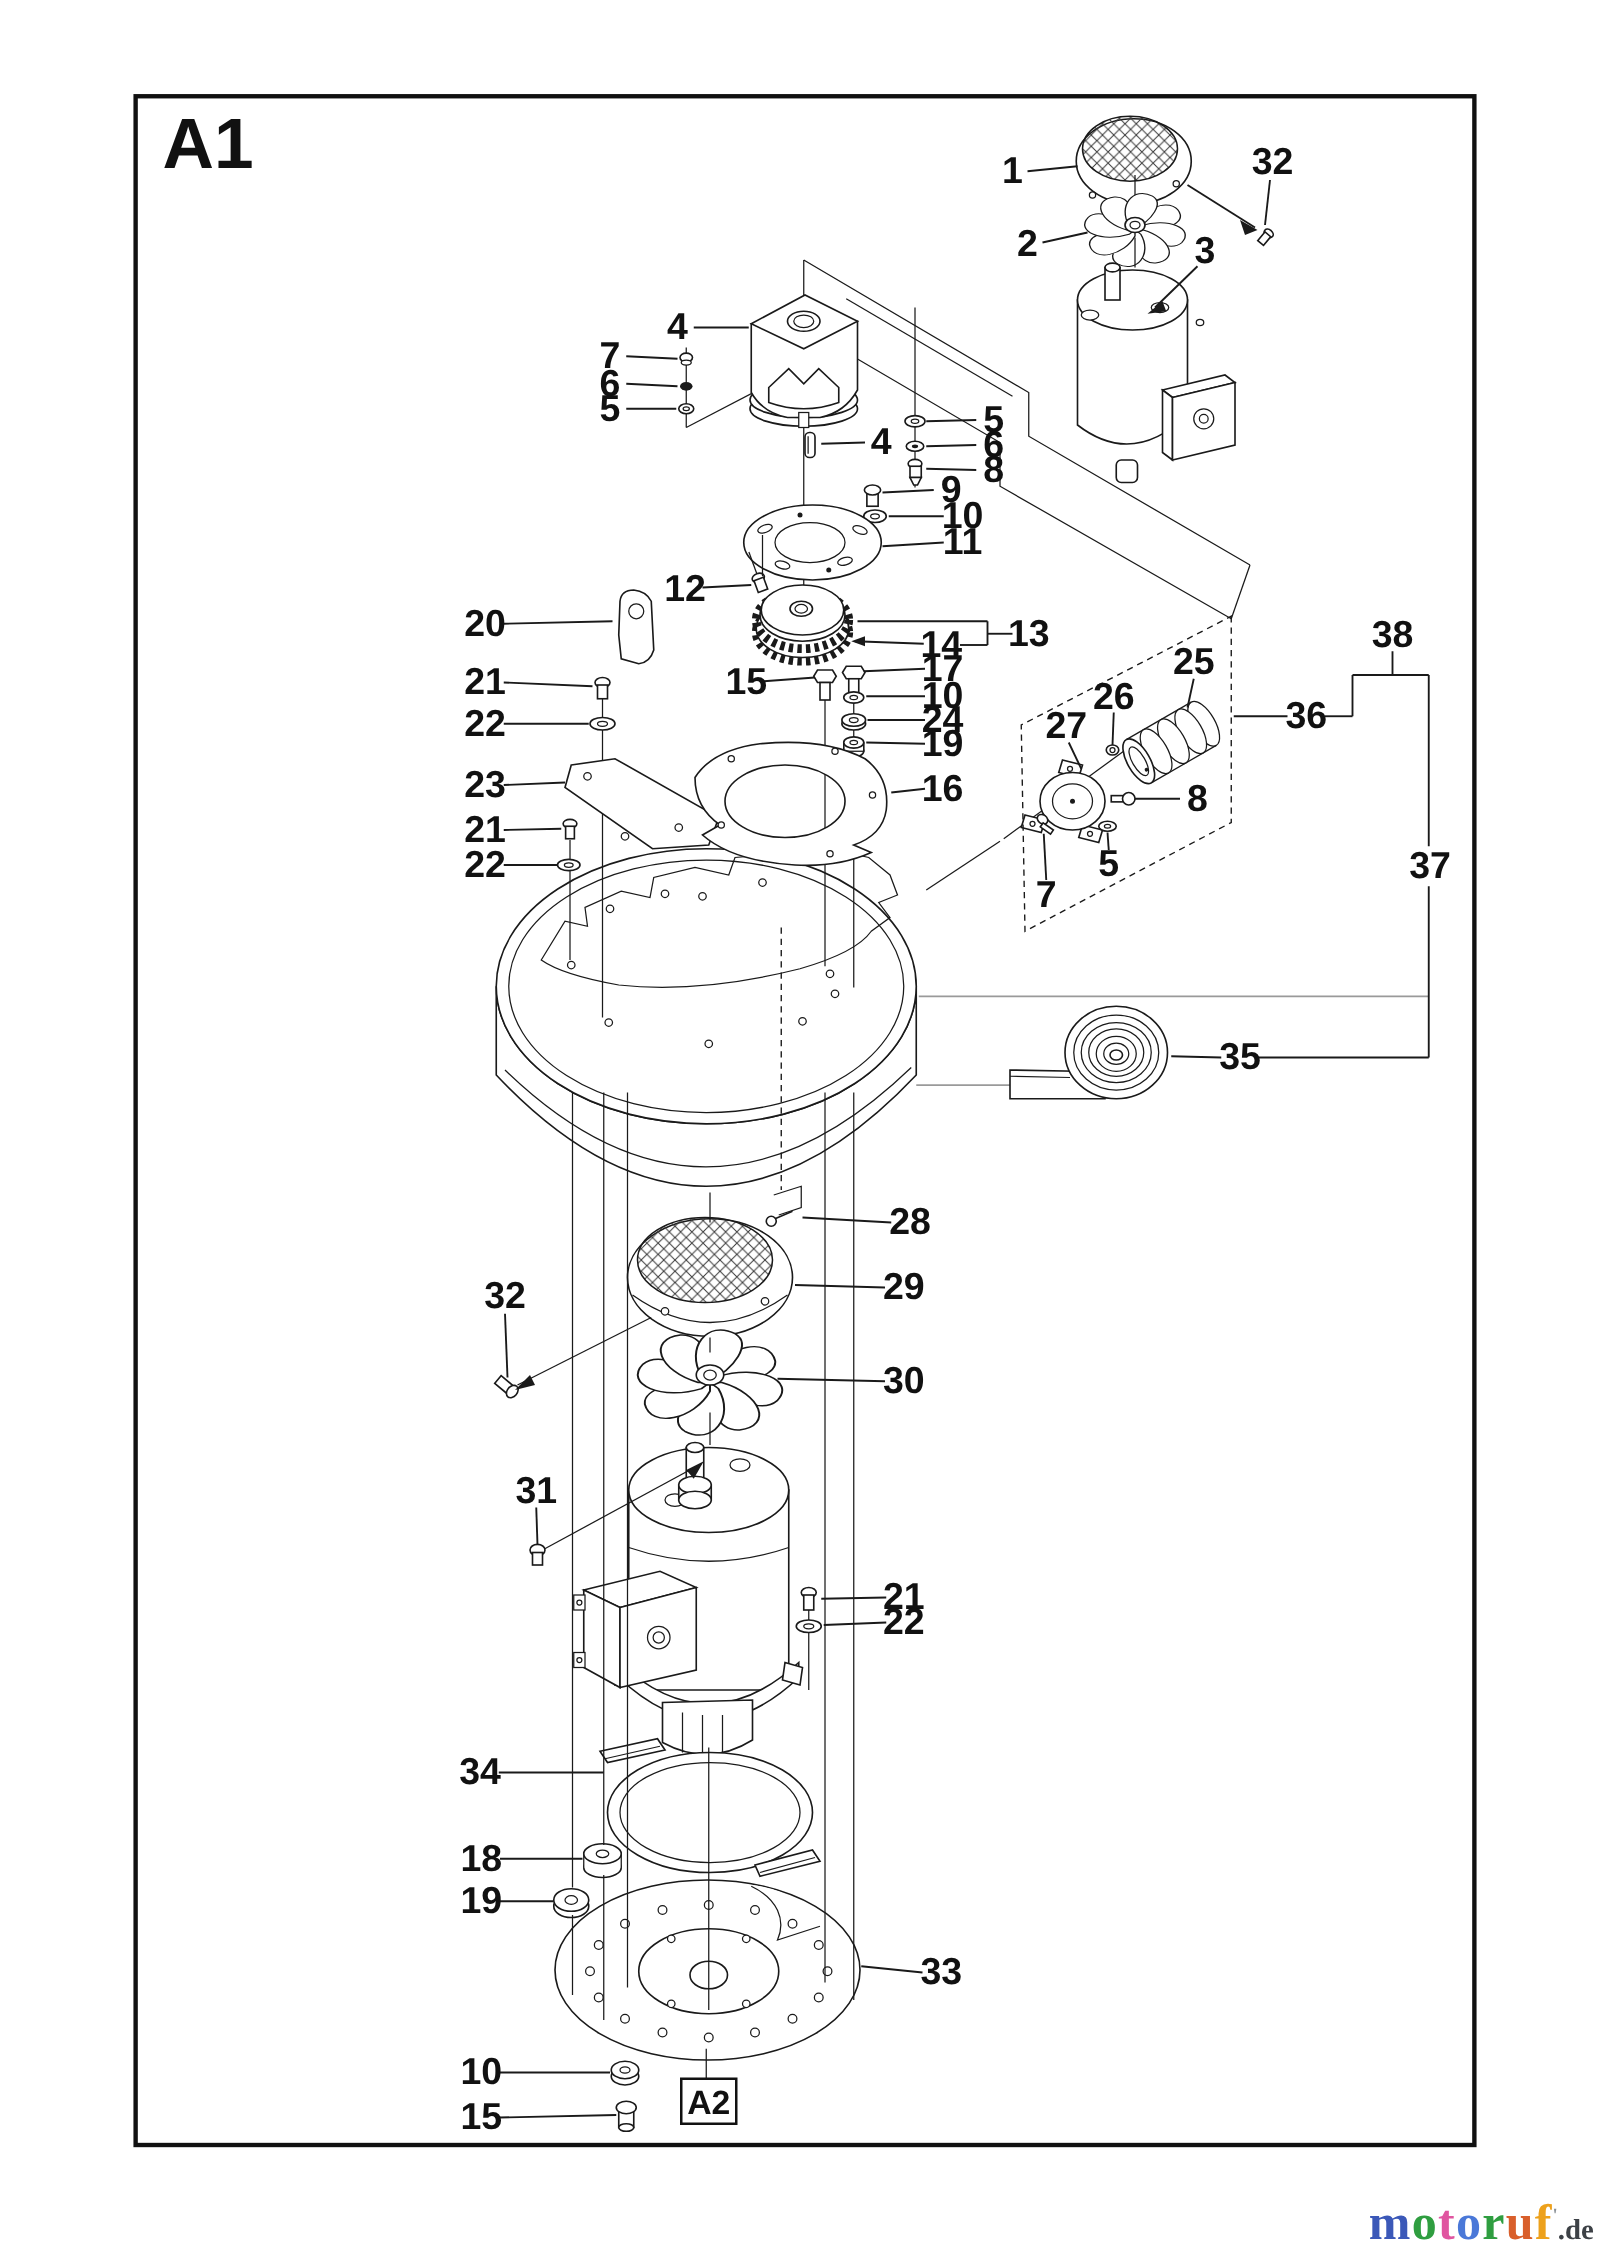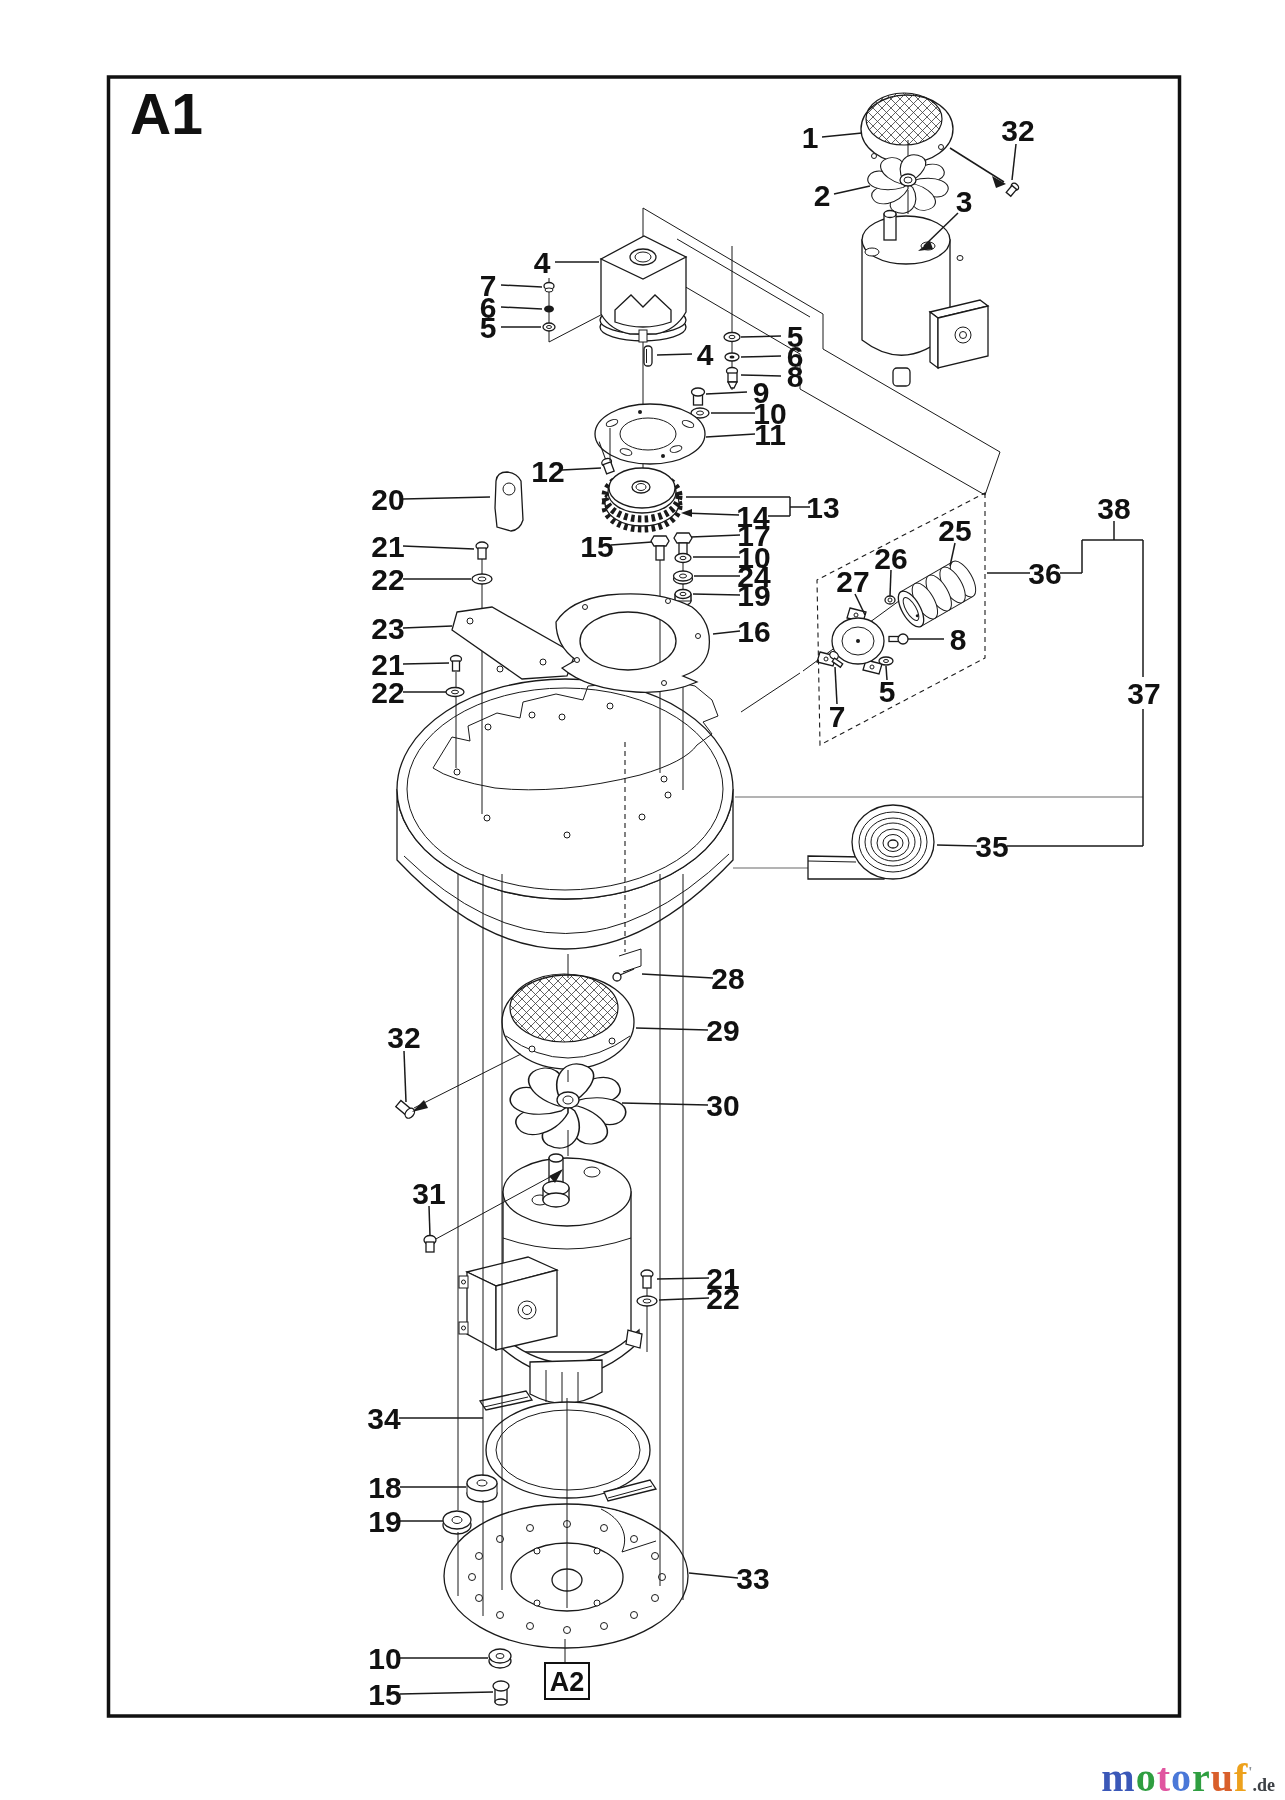--- a/index.html
+++ b/index.html
@@ -18,21 +18,21 @@
   .leader { stroke:#1a1a1a; stroke-width:1.5; fill:none; }
   .callout-num { font:bold 30px "Liberation Sans",sans-serif; fill:#111;
                  text-anchor:middle; dominant-baseline:central; }
   .sheet-label { font:bold 57px "Liberation Sans",sans-serif; fill:#111; }
   .ref-label   { font:bold 27px "Liberation Sans",sans-serif; fill:#111;
                  text-anchor:middle; dominant-baseline:central; }
 
   .logo { position:absolute; right:10px; bottom:2px;
           font-family:"Liberation Serif", serif; font-weight:bold;
           font-size:40px; line-height:1; letter-spacing:1px; }
-  .logo .tld  { font-size:18px; letter-spacing:0;margin-top:36px; }
+  .logo .tld  { font-size:23px; letter-spacing:0;margin-top:36px; }
   .logo .mark { font-size:15px; vertical-align:super; letter-spacing:0; }
 </style>
 </head>
 <body>
 
 <svg id="diagram" width="1285" height="1800" viewBox="0 0 1285 1800">
   <defs>
     <pattern id="mesh" width="9" height="9" patternUnits="userSpaceOnUse">
       <path d="M0,9 L9,0 M0,0 L9,9" stroke="#3a3a3a" stroke-width="0.8" fill="none"></path>
     </pattern>

